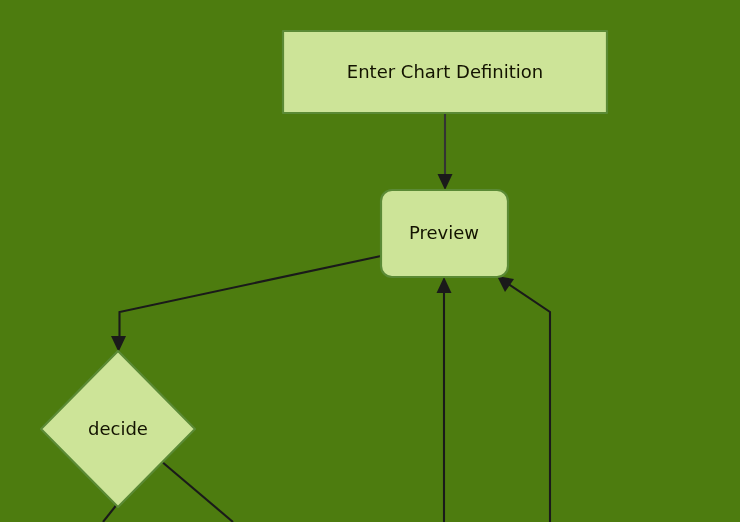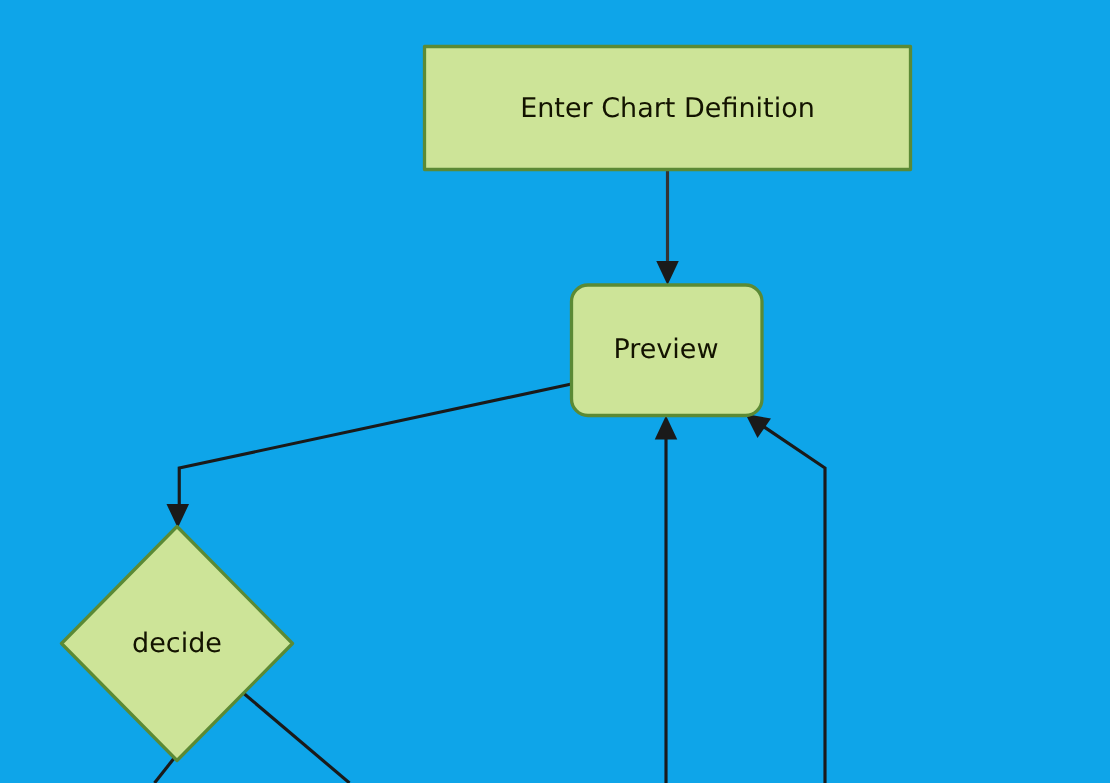--- a/index.html
+++ b/index.html
@@ -7,21 +7,21 @@
     padding: 0;
     background: #ffffff;
   }
   body {
     font-family: "DejaVu Sans", sans-serif;
   }
   #canvas {
     position: relative;
     width: 740px;
     height: 522px;
-    background: #0ea5e9;
+    background: #4d7c0f;
     overflow: hidden;
   }
   #flow-svg {
     position: absolute;
     left: 0;
     top: 0;
     width: 740px;
     height: 522px;
   }
   .node-label {

